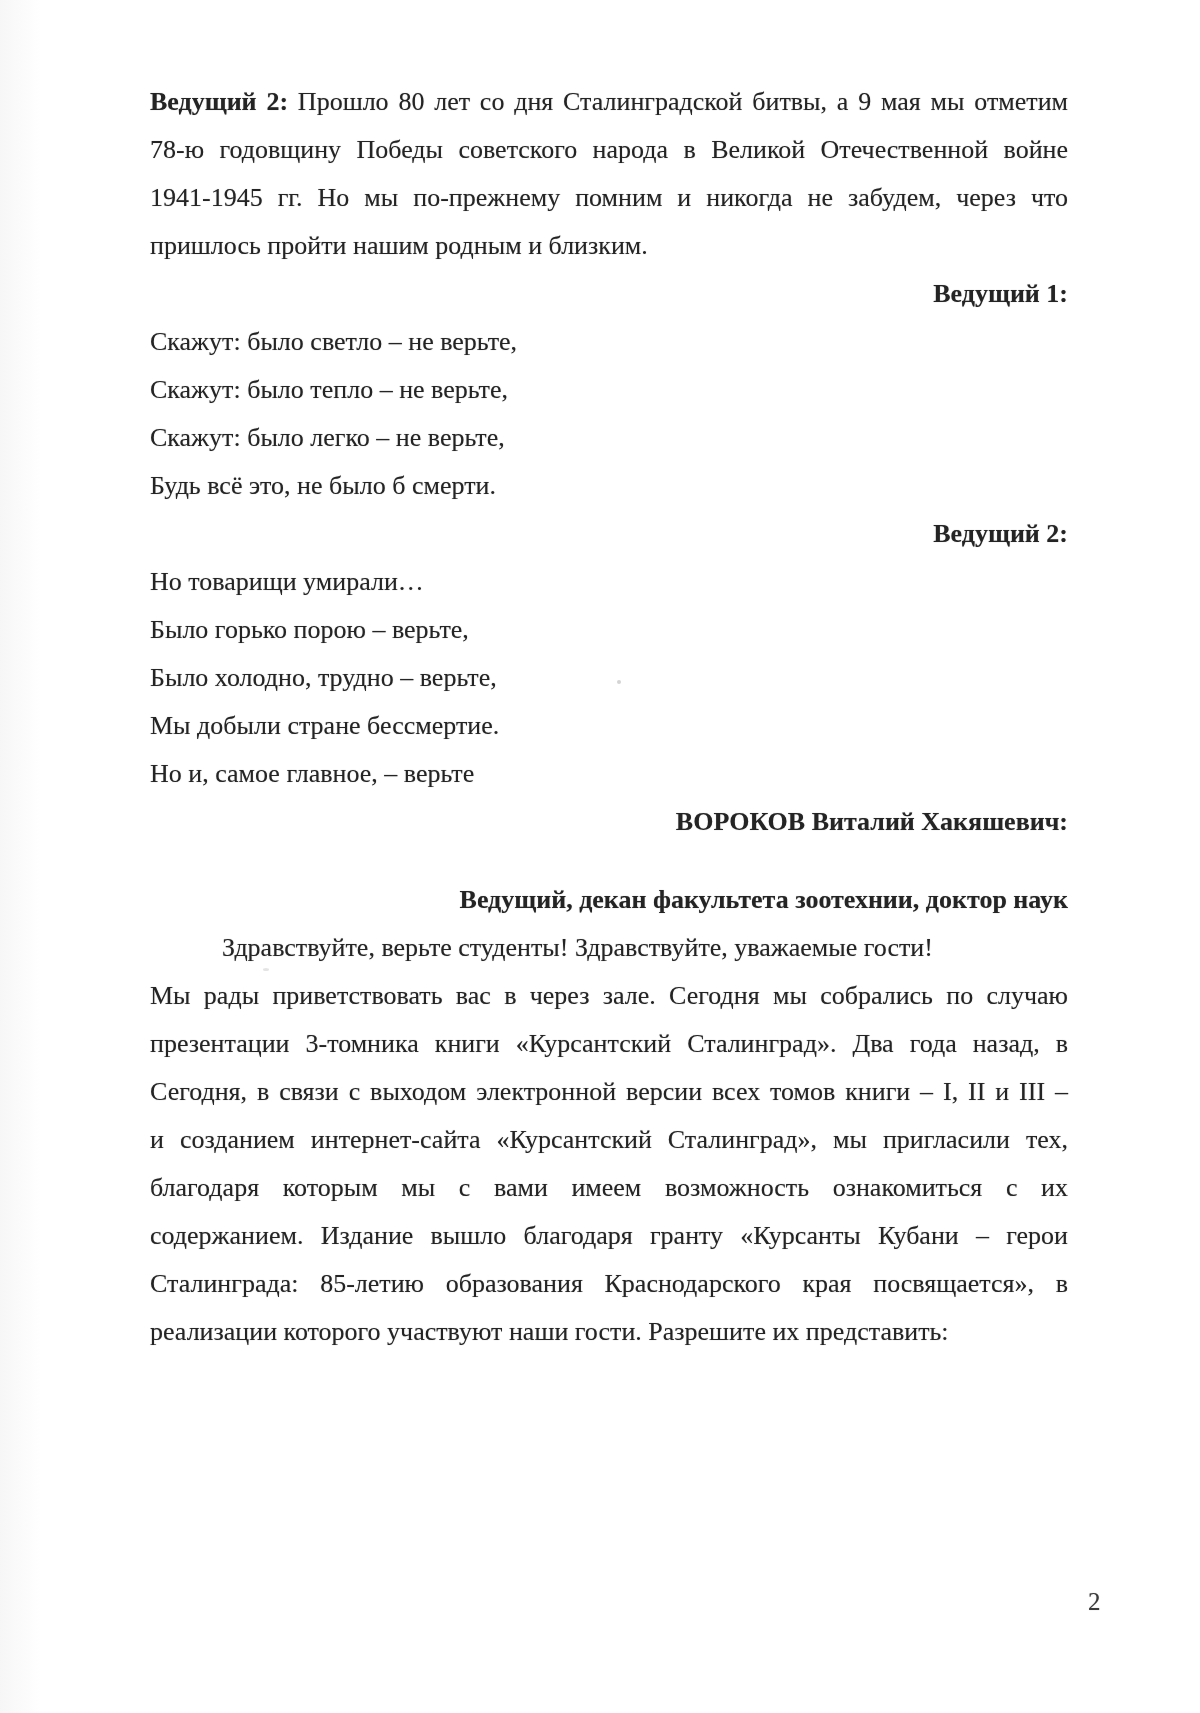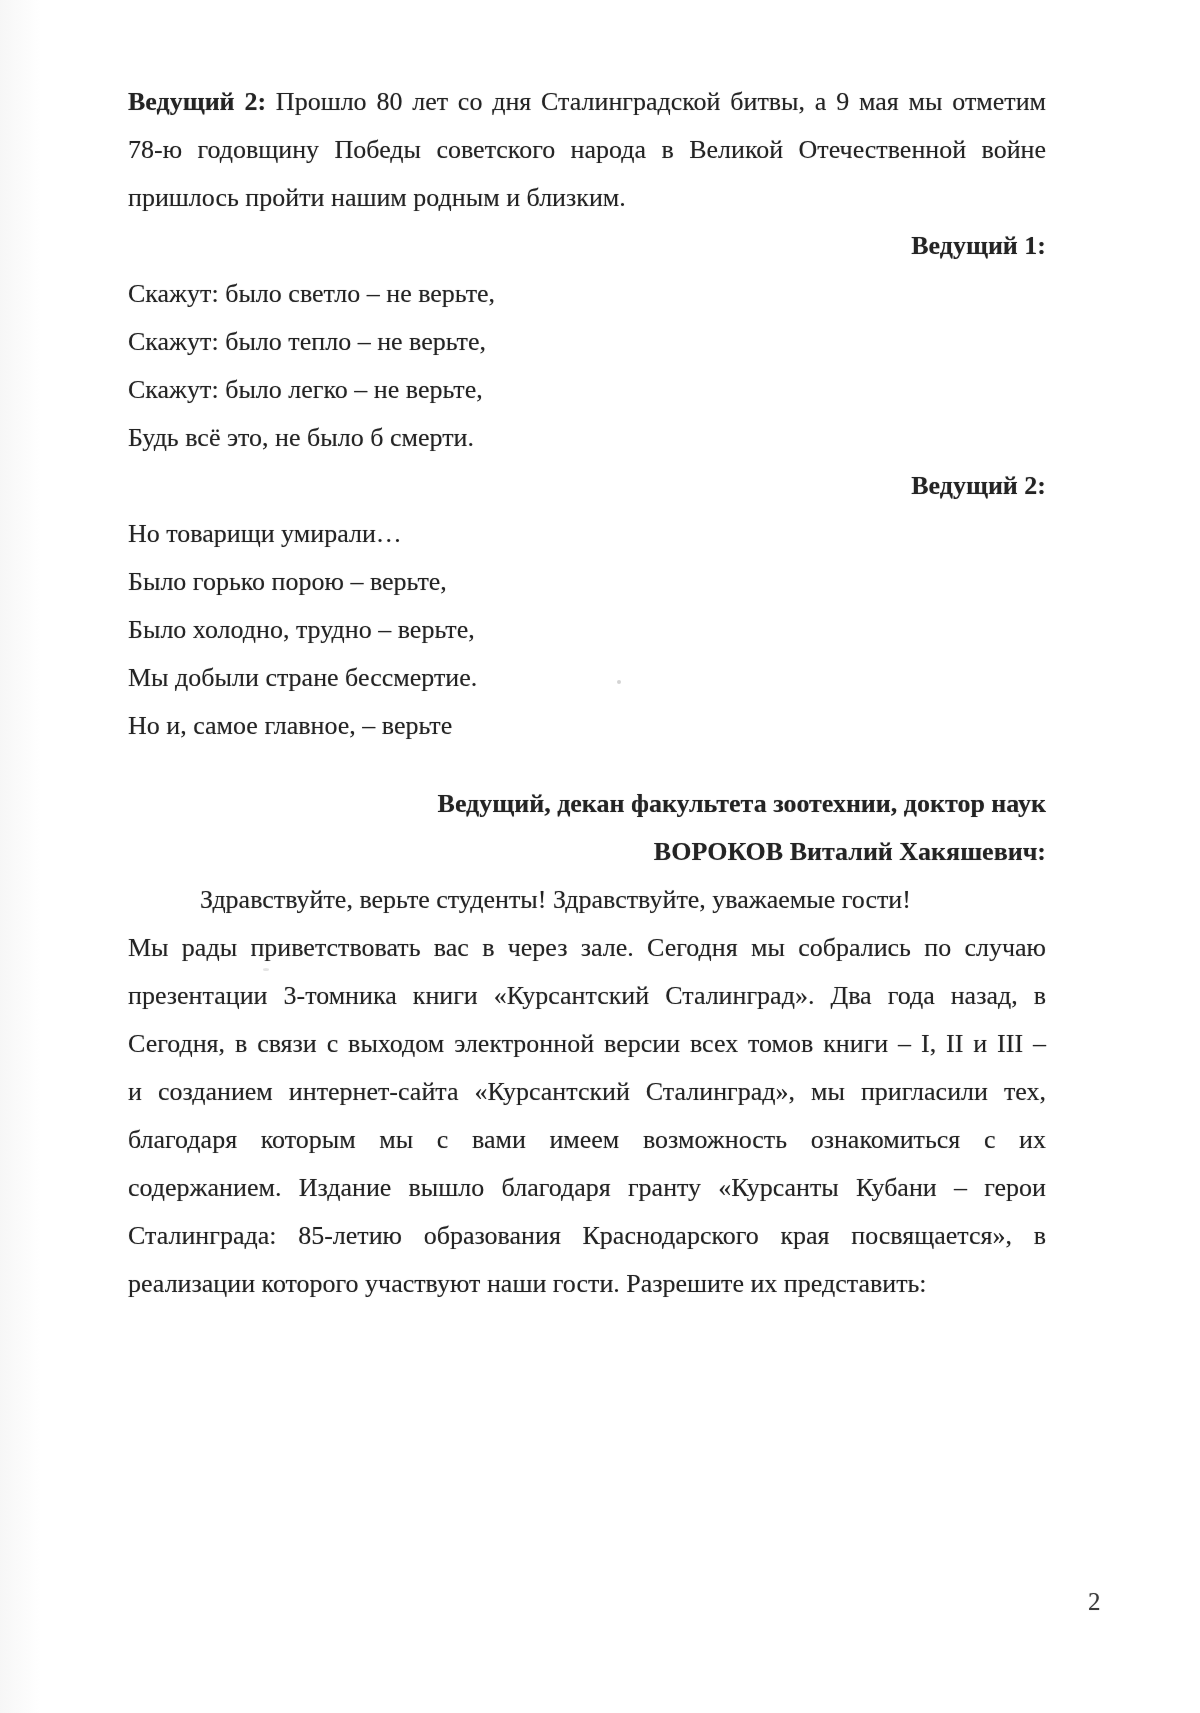--- a/index.html
+++ b/index.html
@@ -19,21 +19,21 @@
   .page::before {
     content: "";
     position: absolute;
     left: 0; top: 0; bottom: 0;
     width: 42px;
     background: linear-gradient(to right, rgba(90,90,90,0.05), rgba(0,0,0,0));
     pointer-events: none;
   }
   .content {
     position: absolute;
-    left: 128px;
+    left: 150px;
     top: 78px;
     width: 918px;
   }
   .ln {
     height: 48px;
     line-height: 48px;
     font-size: 26px;
     color: #242424;
     text-shadow: 0 0 1px rgba(70,70,70,0.45);
     white-space: nowrap;
@@ -65,39 +65,40 @@
   .speck-2 { left: 263px; top: 968px; width: 6px; height: 3px; opacity: .35; }
 </style>
 </head>
 <body>
 
 <div class="page">
   <div class="content">
 
     <div class="ln jl"><b class="b">Ведущий 2:</b><span> Прошло 80 лет со дня Сталинградской битвы, а 9 мая мы отметим</span></div>
     <div class="ln jl">78-ю годовщину Победы советского народа в Великой Отечественной войне</div>
+    <div class="ln jl">1941-1945 гг. Но мы по-прежнему помним и никогда не забудем, через что</div>
     <div class="ln">пришлось пройти нашим родным и близким.</div>
 
     <div class="ln b">Ведущий 1:</div>
 
     <div class="ln">Скажут: было светло – не верьте,</div>
     <div class="ln">Скажут: было тепло – не верьте,</div>
     <div class="ln">Скажут: было легко – не верьте,</div>
     <div class="ln">Будь всё это, не было б смерти.</div>
 
     <div class="ln b">Ведущий 2:</div>
 
     <div class="ln">Но товарищи умирали…</div>
     <div class="ln">Было горько порою – верьте,</div>
     <div class="ln">Было холодно, трудно – верьте,</div>
     <div class="ln">Мы добыли стране бессмертие.</div>
     <div class="ln">Но и, самое главное, – верьте</div>
 
+    <div class="ln b">ВОРОКОВ Виталий Хакяшевич:</div>
     <div class="ln b gap-top">Ведущий, декан факультета зоотехнии, доктор наук</div>
-    <div class="ln b">ВОРОКОВ Виталий Хакяшевич:</div>
 
     <div class="ln indent">Здравствуйте, верьте студенты! Здравствуйте, уважаемые гости!</div>
     <div class="ln jl">Мы рады приветствовать вас в через зале. Сегодня мы собрались по случаю</div>
     <div class="ln jl">презентации 3-томника книги «Курсантский Сталинград». Два года назад, в</div>
     <div class="ln jl">Сегодня, в связи с выходом электронной версии всех томов книги – I, II и III –</div>
     <div class="ln jl">и созданием интернет-сайта «Курсантский Сталинград», мы пригласили тех,</div>
     <div class="ln jl">благодаря которым мы с вами имеем возможность ознакомиться с их</div>
     <div class="ln jl">содержанием. Издание вышло благодаря гранту «Курсанты Кубани – герои</div>
     <div class="ln jl">Сталинграда: 85-летию образования Краснодарского края посвящается», в</div>
     <div class="ln">реализации которого участвуют наши гости. Разрешите их представить:</div>

